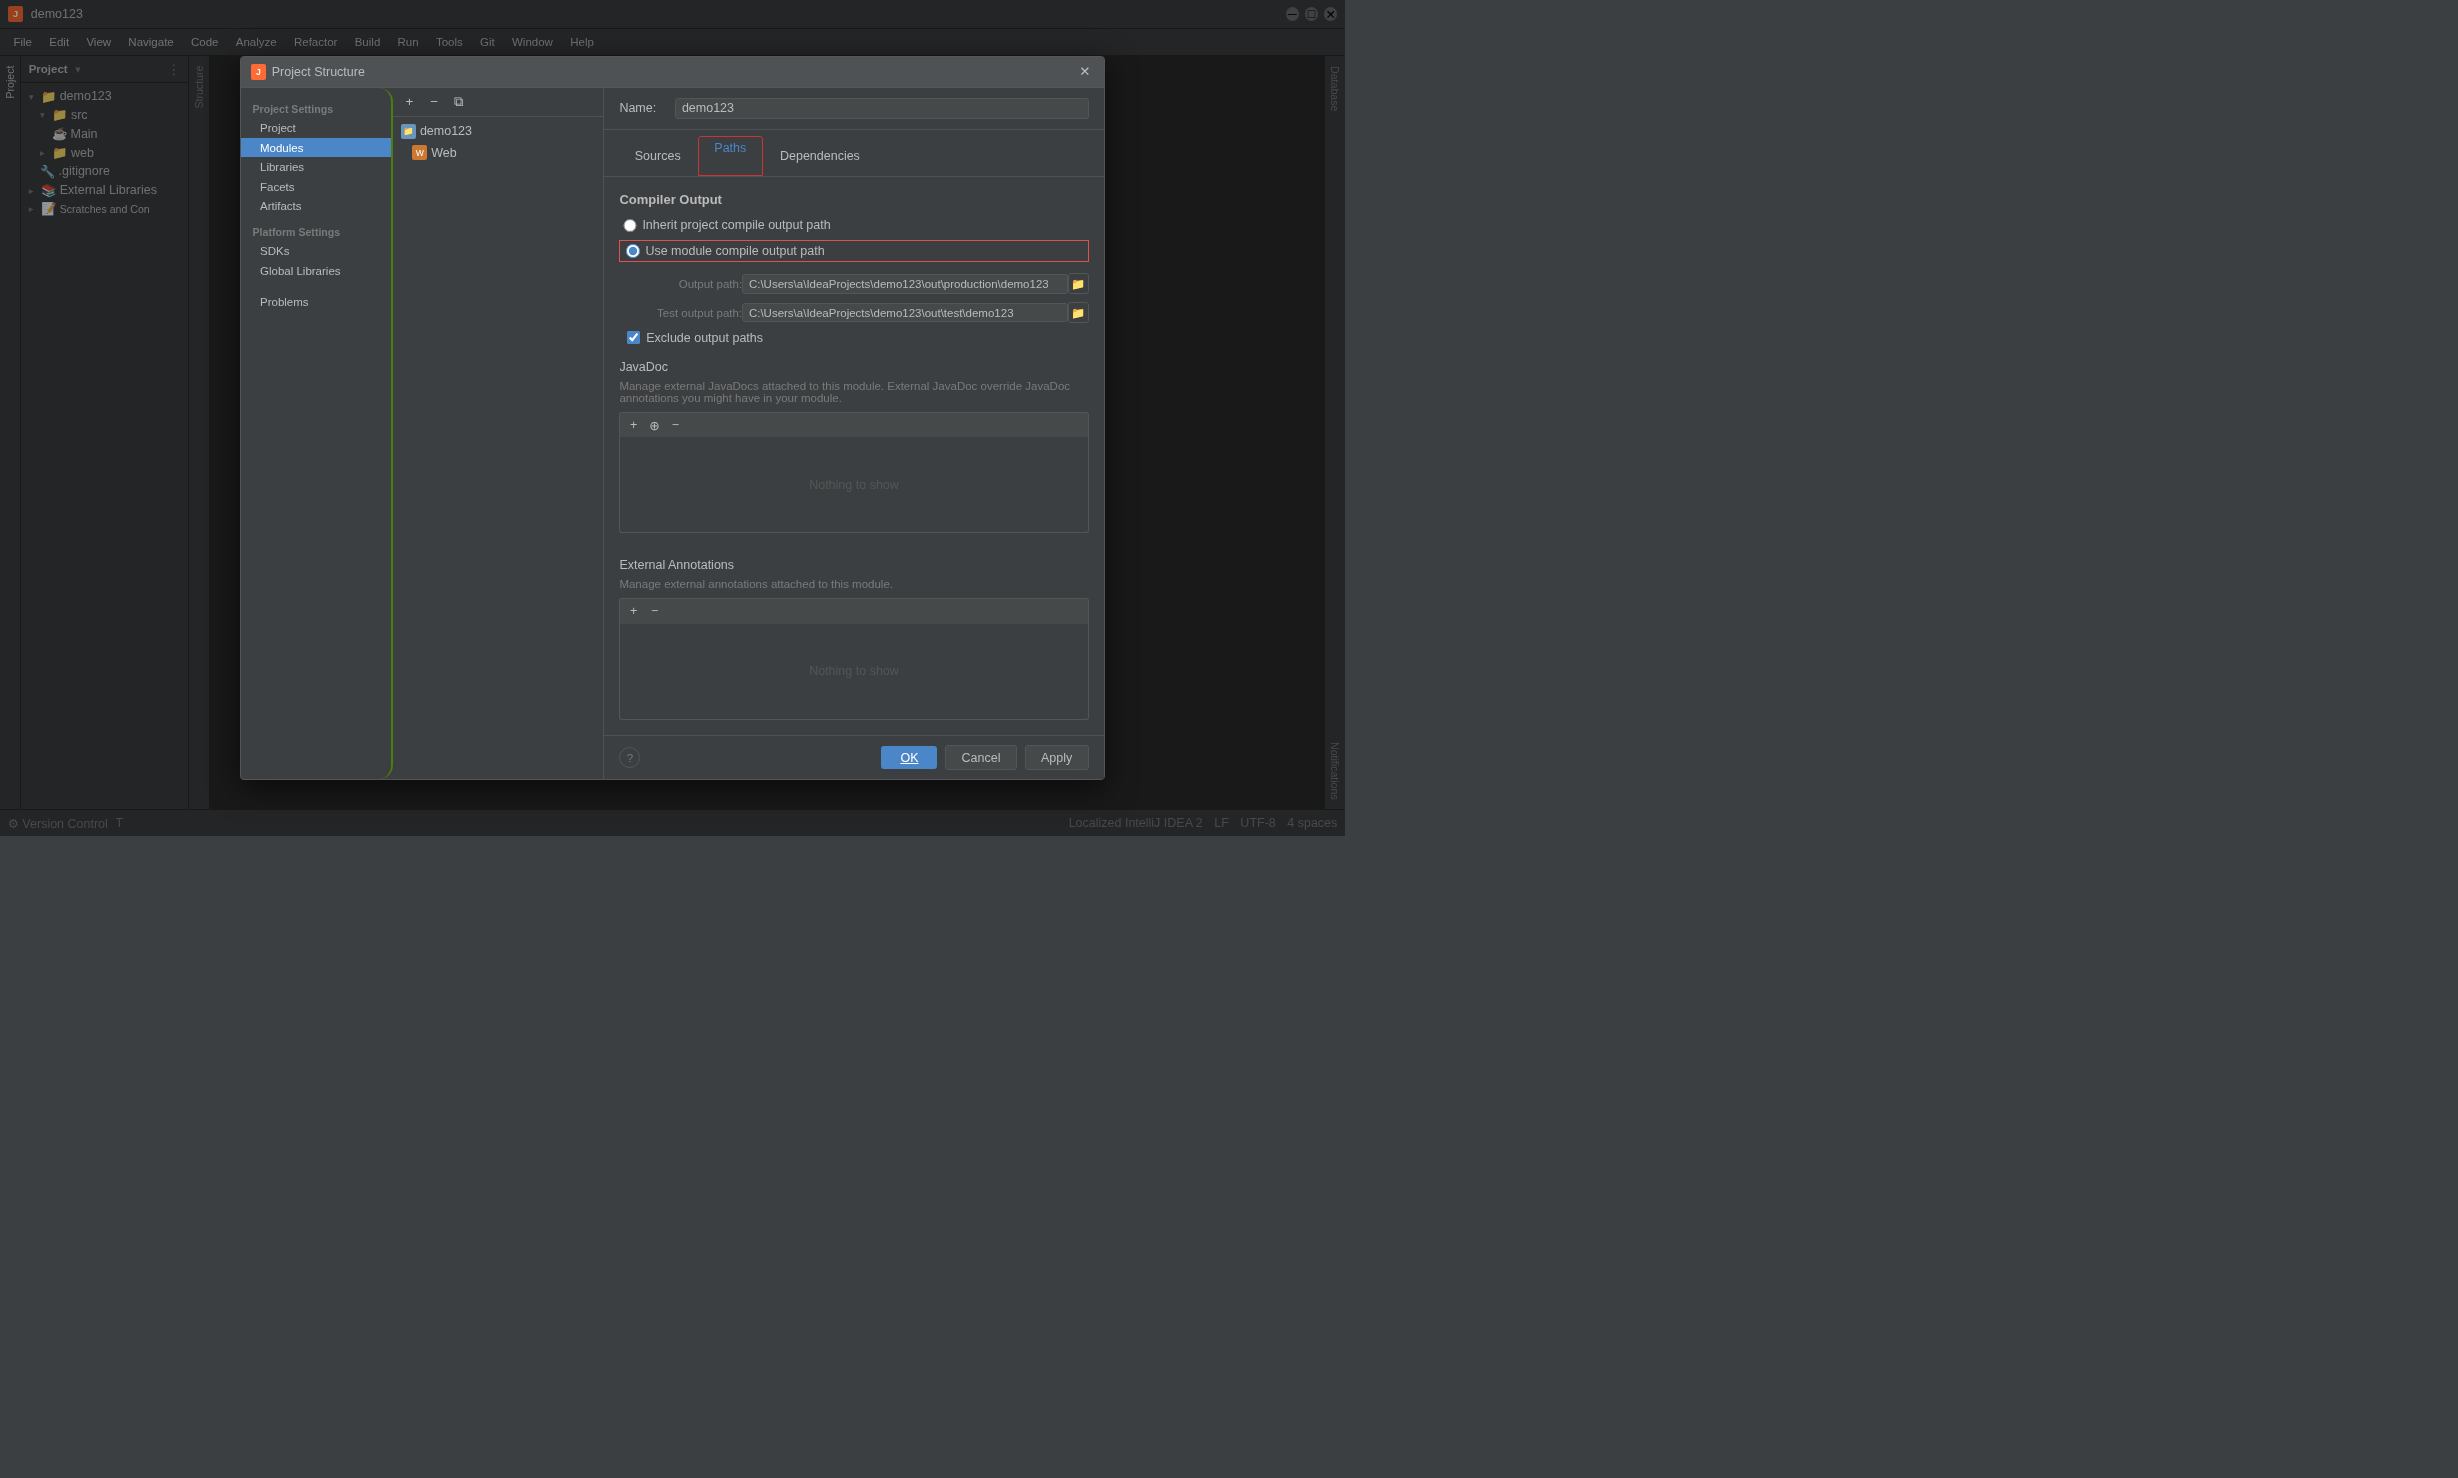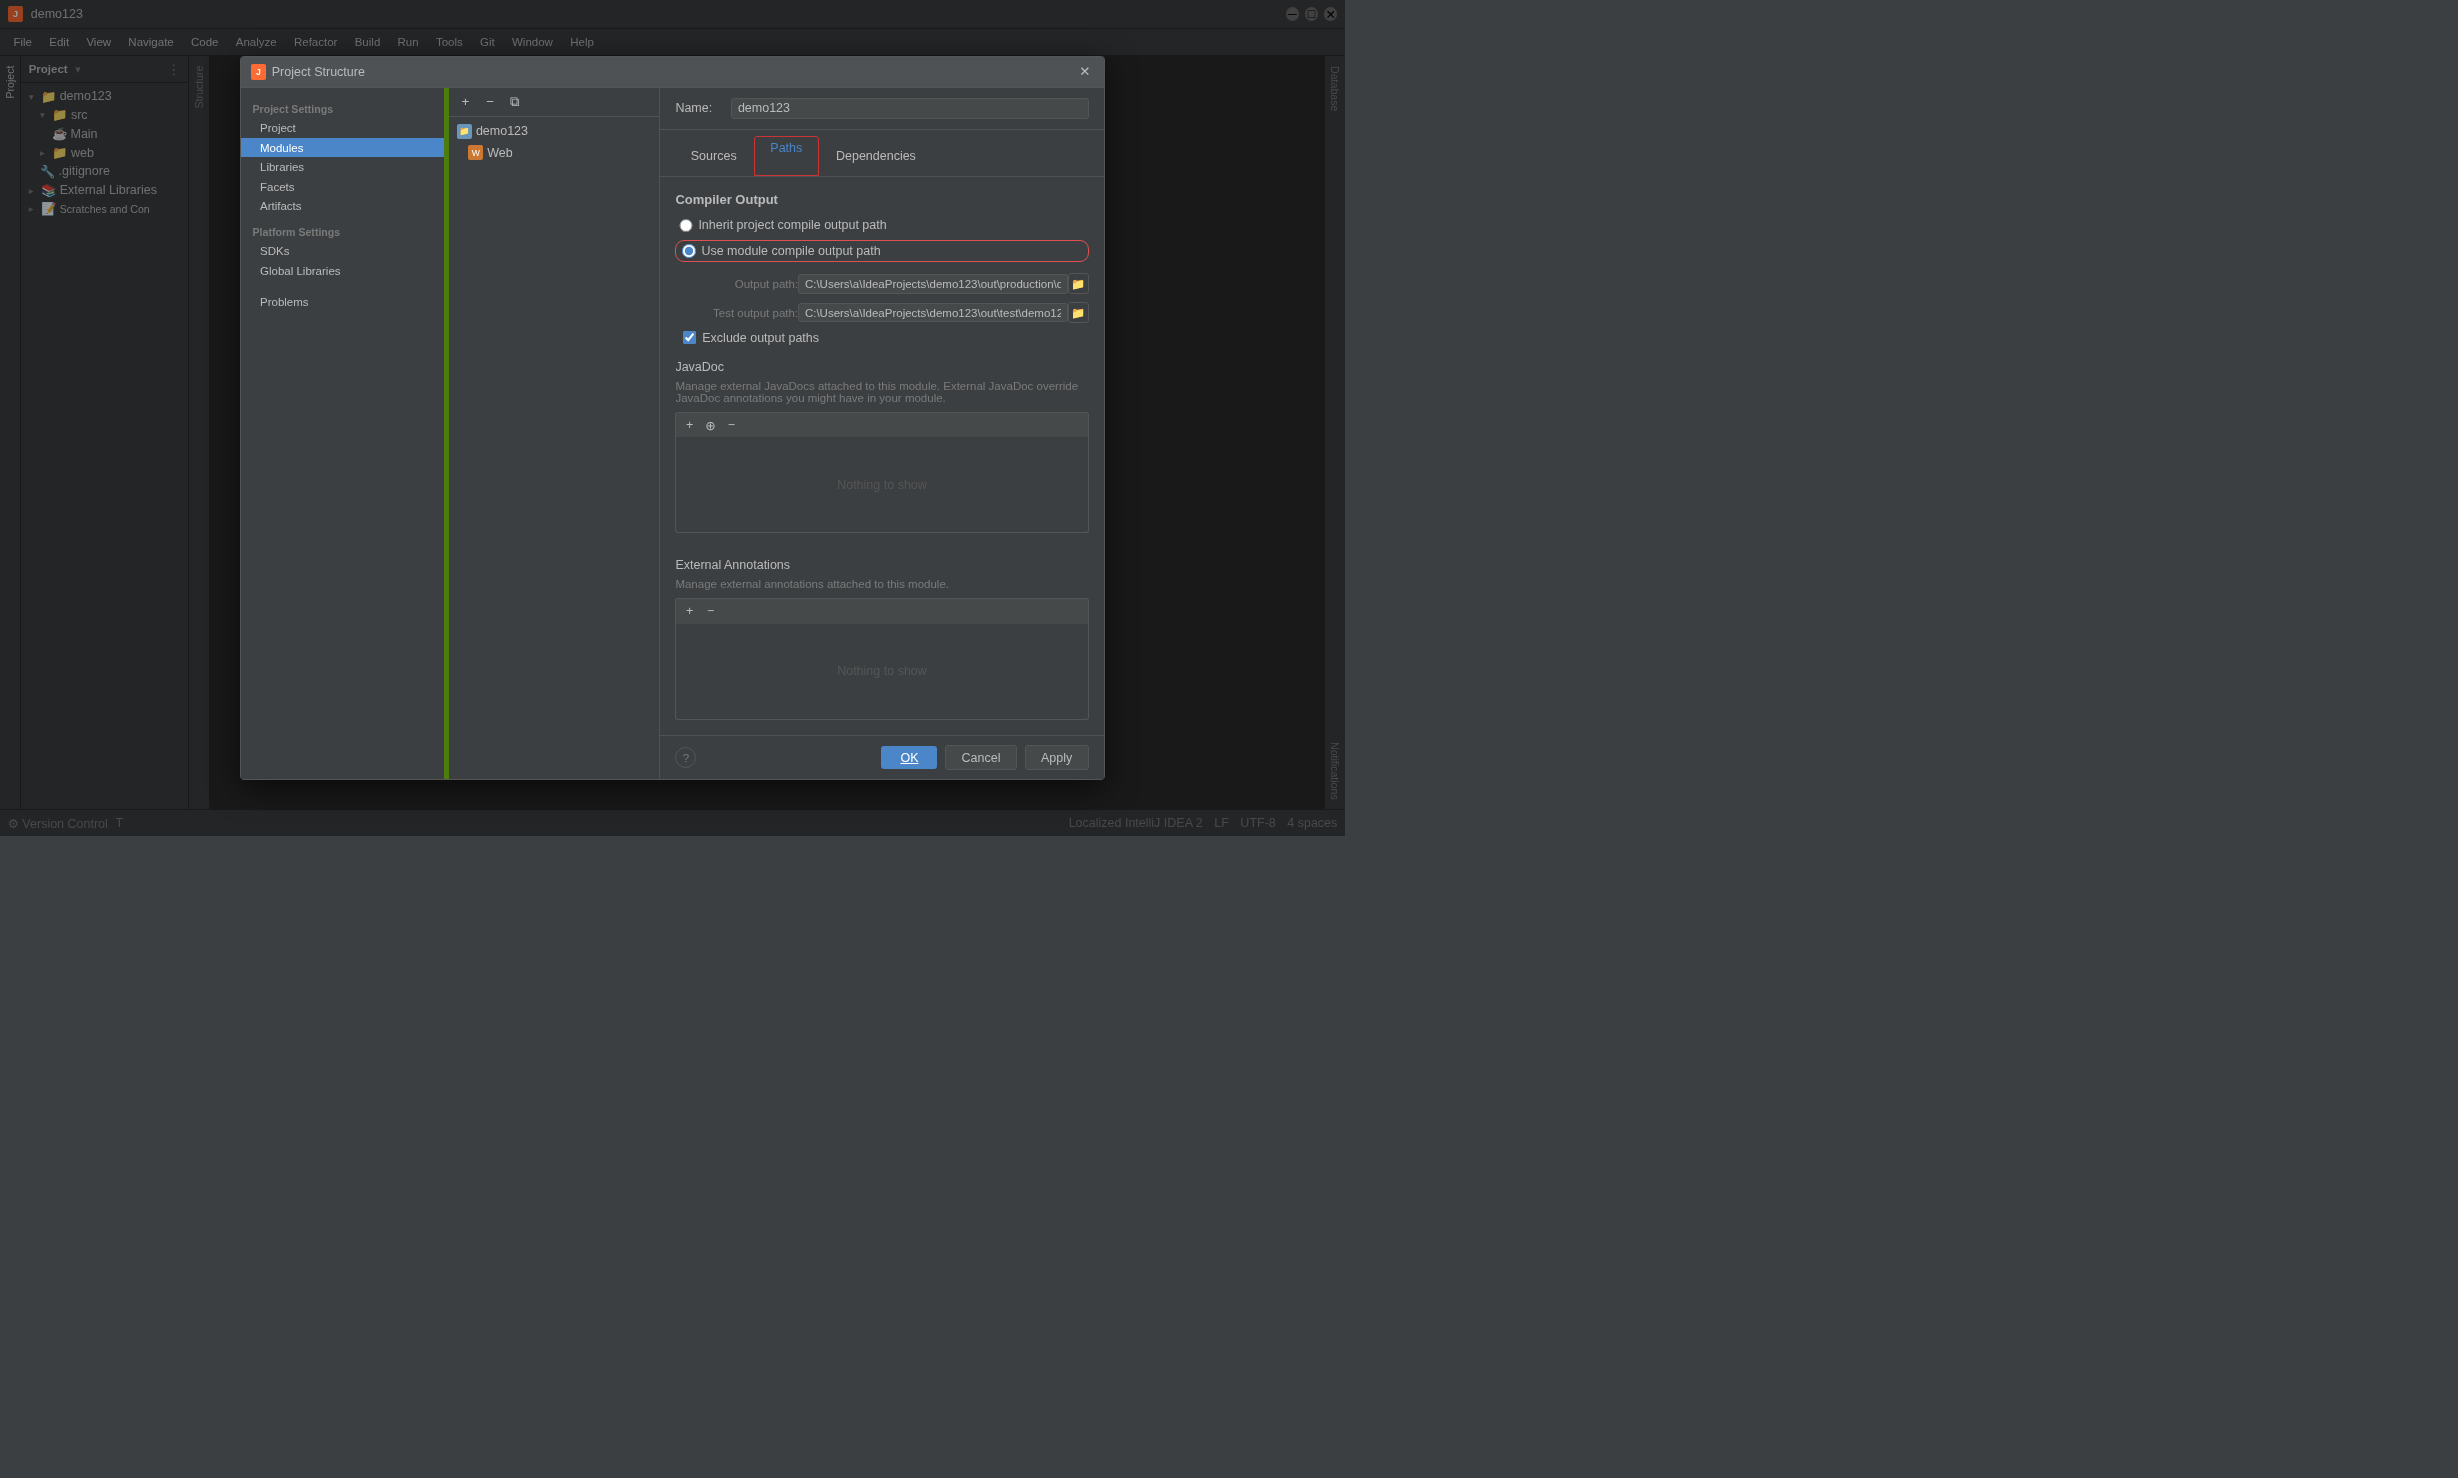--- a/index.html
+++ b/index.html
@@ -223,26 +223,27 @@
 
     
     .dialog-body {
       display: flex;
       flex: 1;
       overflow: hidden;
     }
 
     
     .dialog-nav {
-      width: 208px;
-      background: #3c3f41;
-      border-right: 5px solid #4d7c0f;
+      width: 152px;
+      background: #3c3f41;
+      border-right: 2px solid #4d7c0f;
       padding: 9.6px 0;
       overflow-y: auto;
       flex-shrink: 0;
+      border-radius: 14px;
     }
 
     .nav-section-title {
       color: #7a7a7a;
       font-size: 10.6px;
       font-weight: bold;
       padding: 5.8px 11.5px 2.9px;
       text-transform: none;
     }
 
@@ -382,21 +383,21 @@
       align-items: center;
       gap: 5.8px;
       padding: 1.9px 3.8px;
       cursor: pointer;
     }
     .radio-input { cursor: pointer; accent-color: #4a86c8; width: 13.4px; height: 13.4px; }
     .radio-label { color: #bbbbbb; font-size: 12.5px; }
 
     .radio-row.highlighted {
       border: 1.9px solid #e05050;
-      border-radius: 9px;
+      border-radius: 0;
       padding: 2.9px 5.8px;
     }
 
     .path-row {
       display: flex;
       align-items: center;
       gap: 0;
       margin-bottom: 7.7px;
       padding-left: 7.7px;
     }

